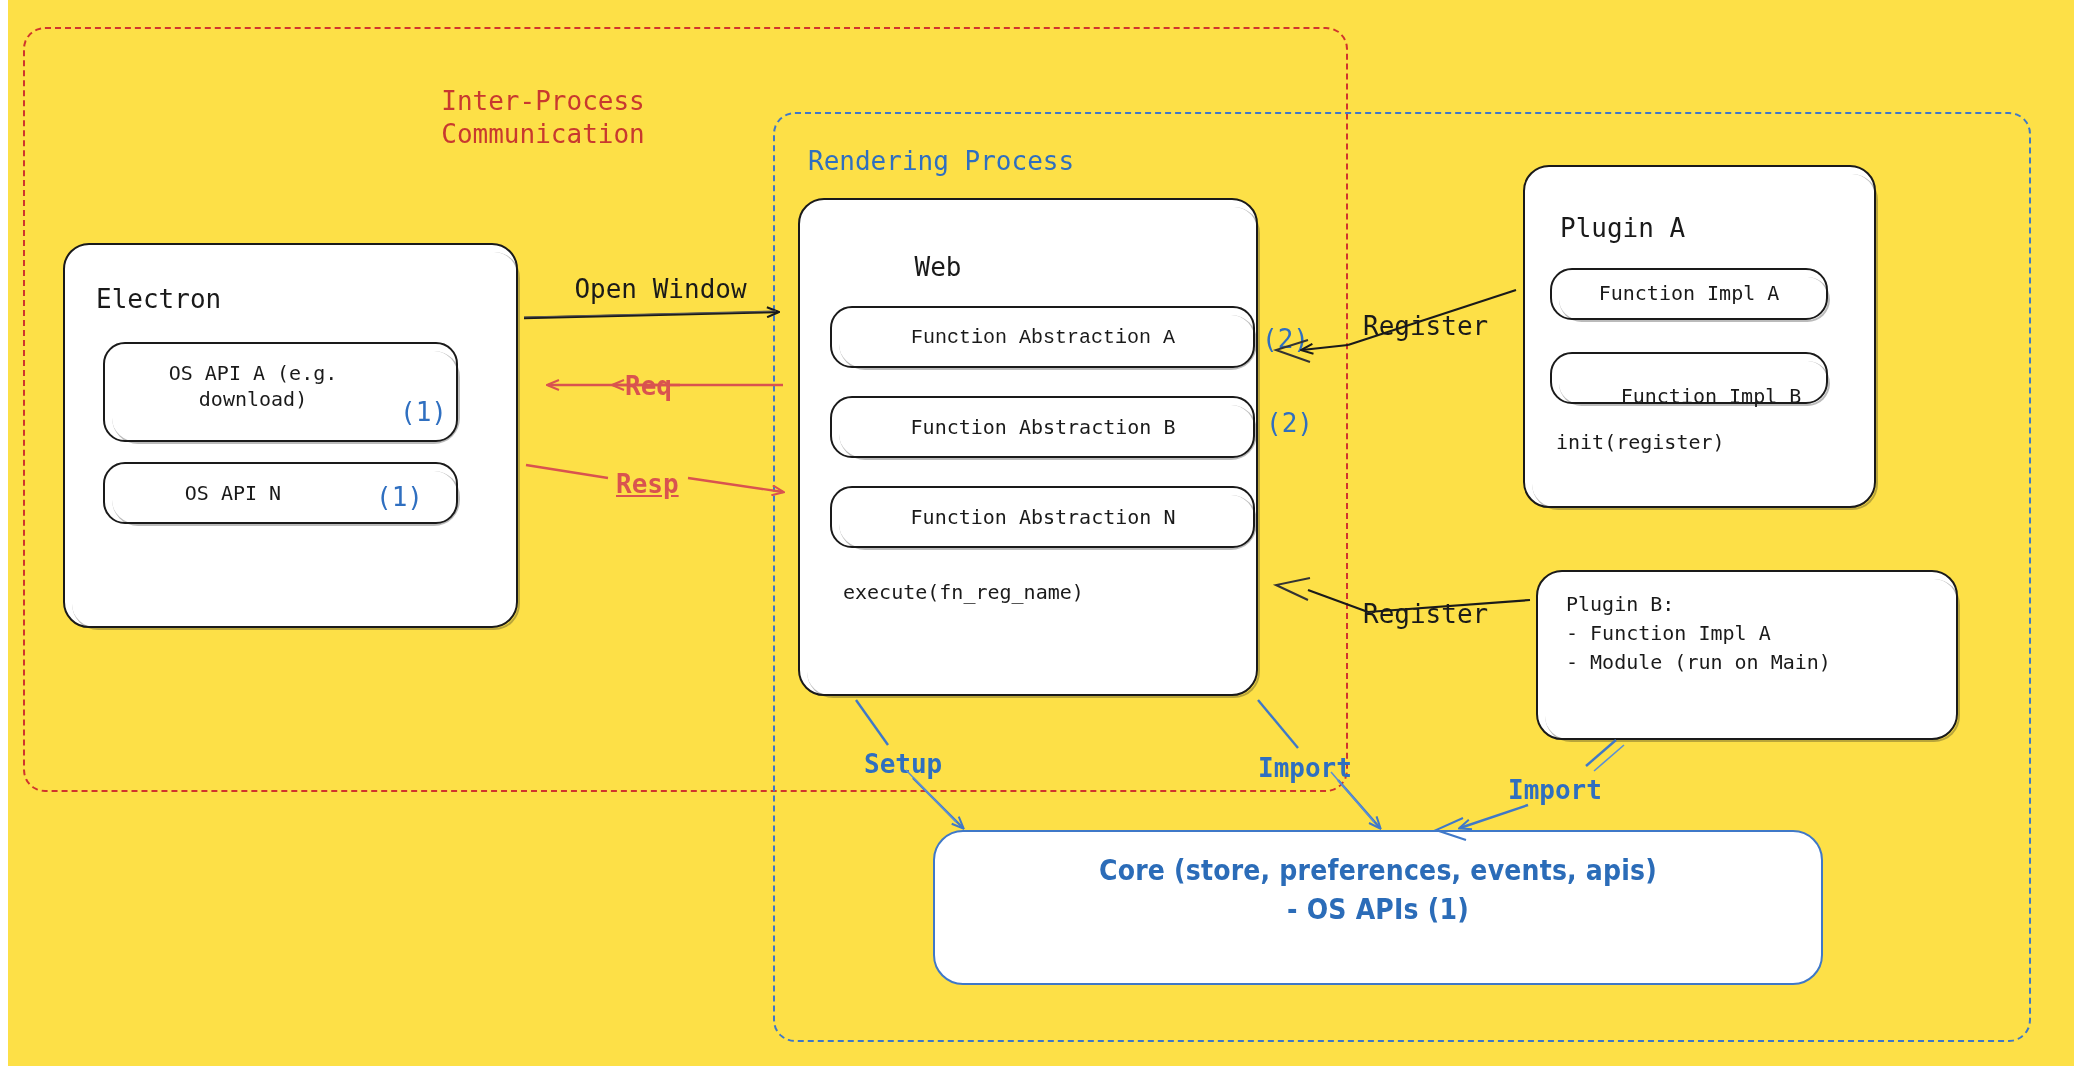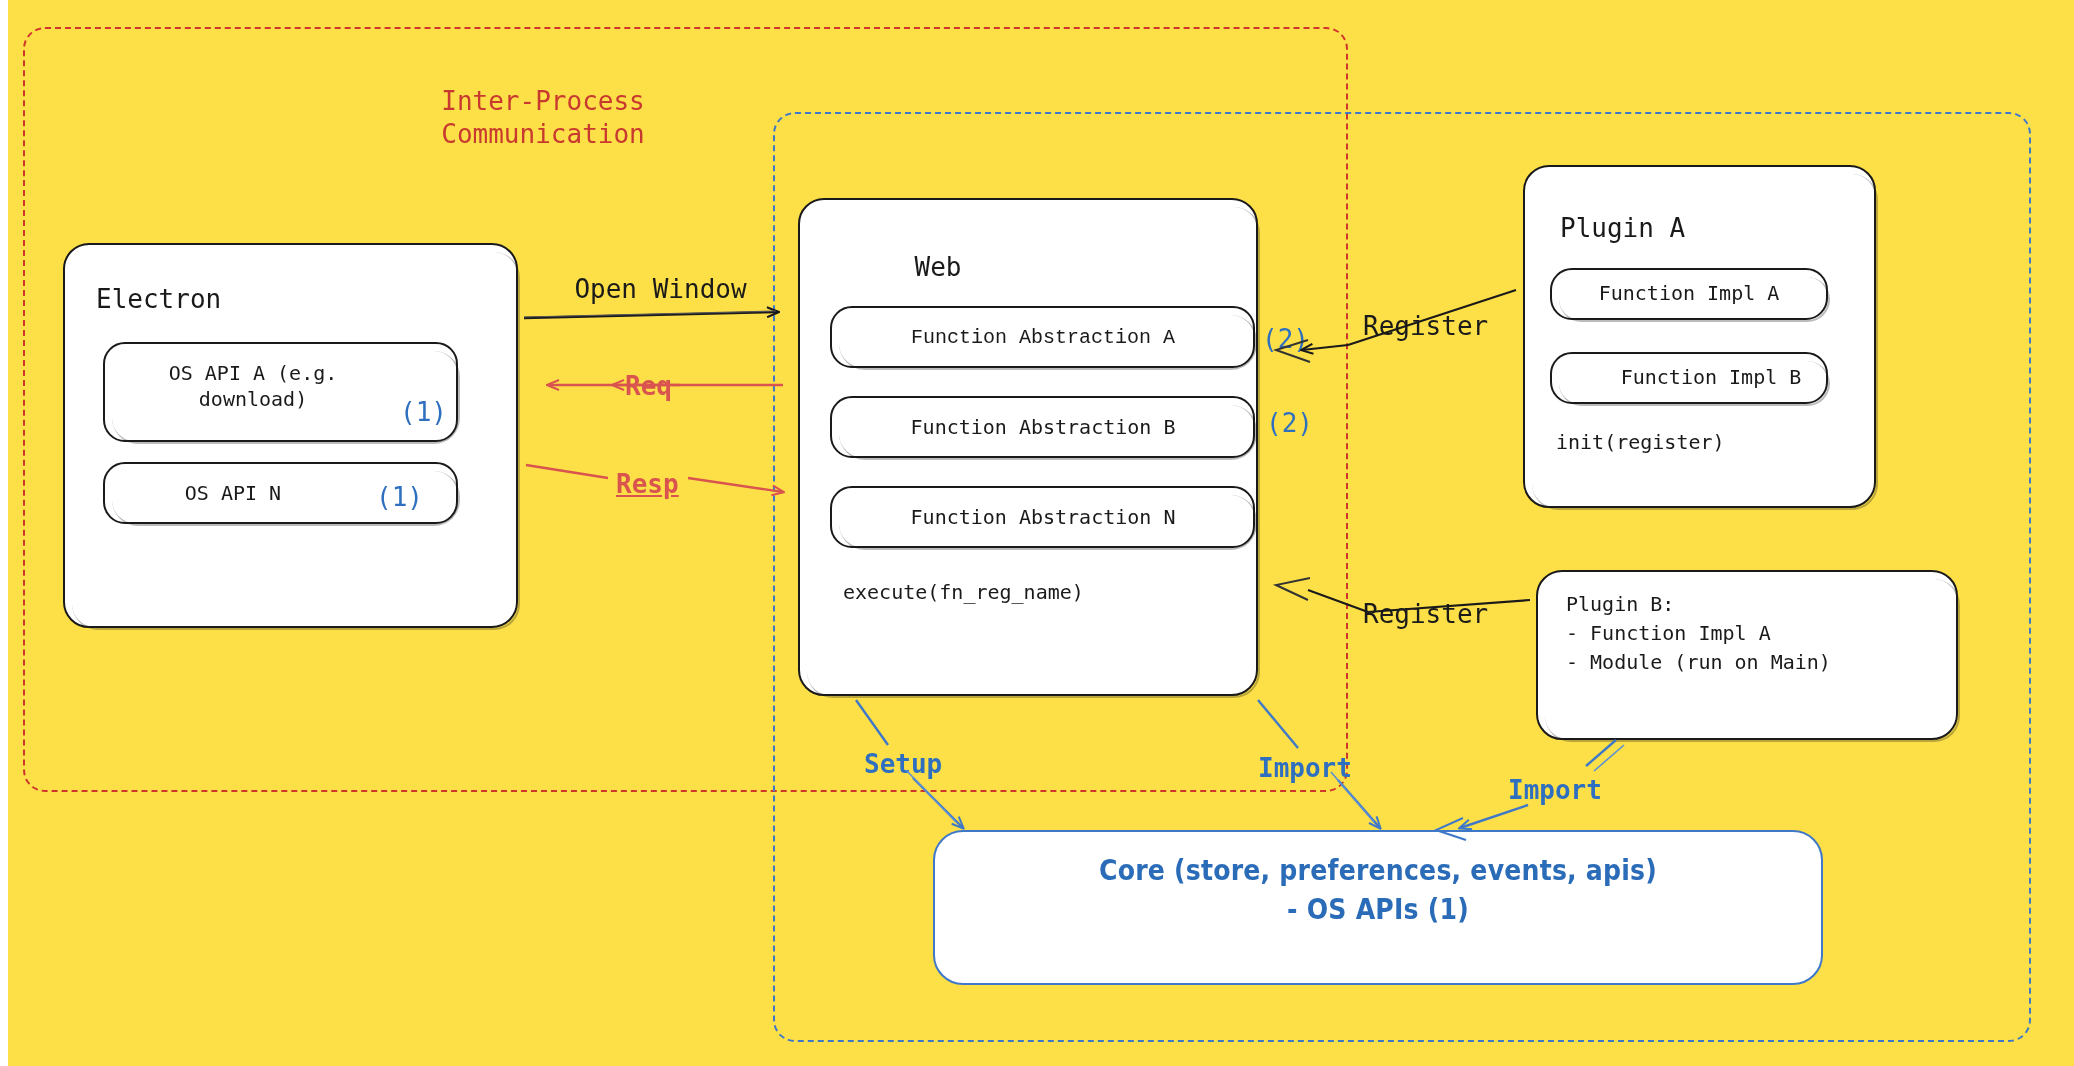--- a/index.html
+++ b/index.html
@@ -84,20 +84,21 @@
 <body>
 
 <div id="stage">
 
   <div class="dashed-region dashed-red" style="left:15px; top:27px; width:1325px; height:765px;"></div>
 
   <div class="dashed-region dashed-blue" style="left:765px; top:112px; width:1258px; height:930px;"></div>
 
   <div class="label red boxtitle center" style="left:420px; top:85px; width:230px;"><span>Inter-Process</span><br><span>Communication</span></div>
 
+  <div class="label blue boxtitle" style="left:800px; top:145px;">Rendering Process</div>
 
   <div class="box shadowed" style="left:55px; top:243px; width:455px; height:385px;"></div>
 
   <div class="label boxtitle" style="left:88px; top:283px;text-align:right;">Electron</div>
 
   <div class="box inner shadowed" style="left:95px; top:342px; width:355px; height:100px;"></div>
   <div class="label innertext center" style="left:100px; top:361px; width:290px;"><span>OS API A (e.g.</span><br><span>download)</span></div>
   <div class="label blue tagnum" style="left:392px; top:396px;">(1)</div>
 
   <div class="box inner shadowed" style="left:95px; top:462px; width:355px; height:62px;"></div>
@@ -122,21 +123,21 @@
   <div class="label innertext center" style="left:826px; top:505px; width:418px;">Function Abstraction N</div>
 
   <div class="box shadowed" style="left:1515px; top:165px; width:353px; height:343px;"></div>
 
   <div class="label boxtitle" style="left:1552px; top:212px;">Plugin A</div>
 
   <div class="box inner shadowed" style="left:1542px; top:268px; width:278px; height:52px;"></div>
   <div class="label innertext center" style="left:1545px; top:281px; width:272px;">Function Impl A</div>
 
   <div class="box inner shadowed" style="left:1542px; top:352px; width:278px; height:52px;"></div>
-  <div class="label innertext center" style="left:1545px; top:365px; width:316px;">Function Impl B</div>
+  <div class="label innertext center" style="left:1545px; top:384px; width:316px;">Function Impl B</div>
 
   <div class="label innertext" style="left:1548px; top:430px;">init(register)</div>
 
   <div class="box shadowed" style="left:1528px; top:570px; width:422px; height:170px;"></div>
   <div class="label innertext" style="left:1558px; top:590px; line-height:1.45;"><span>Plugin B:</span><br><span>- Function Impl A</span><br><span>- Module (run on Main)</span></div>
 
   <div class="box" style="left:925px; top:830px; width:890px; height:155px; border-color:#3f78c8; border-radius:30px;"></div>
   <div class="label blue-strong corefont center" style="left:930px; top:852px; width:880px; font-size:28px; line-height:1.38;"><span>Core (store, preferences, events, apis)</span><br><span>- OS APIs (1)</span><br></div>
 
   <div class="label arrowlabel center" style="left:545px; top:273px; width:215px; font-weight:normal;">Open Window</div>

